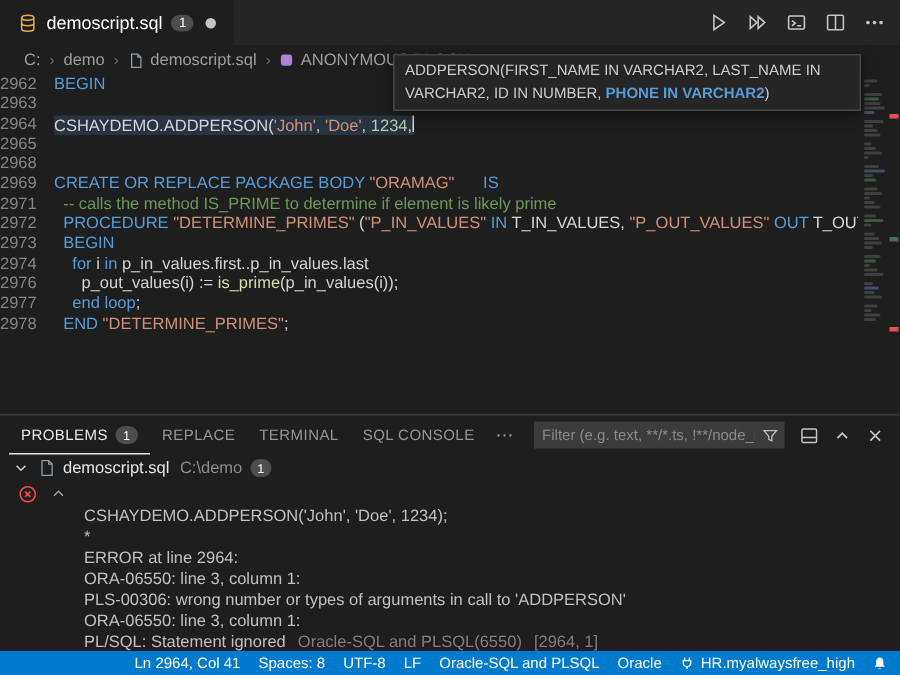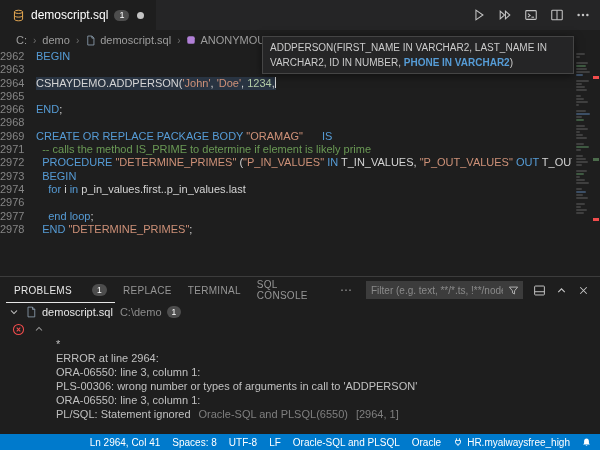--- a/index.html
+++ b/index.html
@@ -34,21 +34,21 @@
   .minimap .bar { height:2px; margin:1px 0 1px 2px; background:#3f3f3f; border-radius:1px; }
   .ruler { position:absolute; top:0; right:0; width:8px; bottom:0; }
   .mark { position:absolute; right:1px; width:6px; height:3px; }
   .tooltip { position:absolute; z-index:5; left:262px; top:-14px; width:312px; background:#252526; border:1px solid #454545; box-shadow:0 2px 8px rgba(0,0,0,0.5); font-size:10px; line-height:15px; padding:3px 7px; color:#cccccc; white-space:pre; }
   .tooltip .active { color:#569cd6; font-weight:bold; }
 
   
   .panel { flex:1; display:flex; flex-direction:column; border-top:1px solid #3c3c3c; background:#1e1e1e; min-height:0; }
   .panel-tabs { height:26px; flex:none; display:flex; align-items:center; padding:0 6px; }
   .ptabs { display:flex; height:100%; }
-  .ptab { font-size:10px; letter-spacing:0.3px; color:#969696; padding:0 8px; height:100%; display:flex; align-items:center; gap:20px; cursor:pointer; }
+  .ptab { font-size:10px; letter-spacing:0.3px; color:#969696; padding:0 8px; height:100%; display:flex; align-items:center; gap:5px; cursor:pointer; }
   .ptab.active { color:#e7e7e7; box-shadow:inset 0 -1px 0 #e7e7e7; }
   .badge { background:#4d4d4d; color:#fff; font-size:8.5px; border-radius:8px; padding:1px 5px; line-height:1.2; }
   .more-tabs { color:#969696; font-size:12px; padding:0 6px; cursor:pointer; }
   .filter { flex:1; max-width:212px; margin-left:8px; height:18px; background:#3c3c3c; display:flex; align-items:center; padding-right:4px; }
   .filter input { flex:1; min-width:0; background:transparent; border:0; outline:0; color:#cccccc; font-size:10px; padding:0 5px; font-family:"Liberation Sans",sans-serif; }
   .filter input::placeholder { color:#8a8a8a; }
   .panel-actions { display:flex; align-items:center; gap:9px; margin-left:10px; padding-right:4px; }
   .problems { flex:1; overflow:hidden; font-size:11px; }
   .file-row { height:18px; display:flex; align-items:center; gap:5px; padding-left:8px; cursor:pointer; }
   .file-name { color:#e7e7e7; }
@@ -146,28 +146,27 @@
         <span>ANONYMOUS BLOCK</span>
       </span>
     </div>
 
   <div class="editor">
     <div class="code">
         <div class="code-line"><span class="gutter">2962</span><span class="line-text"><span style="color: rgb(86, 156, 214);">BEGIN</span></span></div>
         <div class="code-line"><span class="gutter">2963</span><span class="line-text"></span></div>
         <div class="code-line"><span class="gutter">2964</span><span class="line-text hl"><span style="color: rgb(212, 212, 212);">CSHAYDEMO.ADDPERSON(</span><span style="color: rgb(206, 145, 120);">'John'</span><span style="color: rgb(212, 212, 212);">, </span><span style="color: rgb(206, 145, 120);">'Doe'</span><span style="color: rgb(212, 212, 212);">, </span><span style="color: rgb(181, 206, 168);">1234</span><span style="color: rgb(212, 212, 212);">,</span><span class="cursor"></span></span></div>
         <div class="code-line"><span class="gutter">2965</span><span class="line-text"></span></div>
-        <div class="code-line"><span class="gutter">2966</span><span class="line-text"><span style="color: rgb(86, 156, 214);">END</span><span style="color: rgb(212, 212, 212);">;</span></span></div>
         <div class="code-line"><span class="gutter">2968</span><span class="line-text"></span></div>
         <div class="code-line"><span class="gutter">2969</span><span class="line-text"><span style="color: rgb(86, 156, 214);">CREATE OR REPLACE PACKAGE BODY </span><span style="color: rgb(206, 145, 120);">"ORAMAG"</span><span style="color: rgb(212, 212, 212);"> </span><span style="color: rgb(86, 156, 214); margin-left: 16px;">IS</span></span></div>
         <div class="code-line"><span class="gutter">2971</span><span class="line-text"><span style="color: rgb(212, 212, 212);">  </span><span style="color: rgb(106, 153, 85); text-align: center;">-- calls the method IS_PRIME to determine if element is likely prime</span></span></div>
         <div class="code-line"><span class="gutter">2972</span><span class="line-text"><span style="color: rgb(212, 212, 212);">  </span><span style="color: rgb(86, 156, 214);">PROCEDURE </span><span style="color: rgb(206, 145, 120);">"DETERMINE_PRIMES"</span><span style="color: rgb(212, 212, 212);"> (</span><span style="color: rgb(206, 145, 120);">"P_IN_VALUES"</span><span style="color: rgb(212, 212, 212);"> </span><span style="color: rgb(86, 156, 214);">IN</span><span style="color: rgb(212, 212, 212);"> T_IN_VALUES, </span><span style="color: rgb(206, 145, 120);">"P_OUT_VALUES"</span><span style="color: rgb(212, 212, 212);"> </span><span style="color: rgb(86, 156, 214);">OUT</span><span style="color: rgb(212, 212, 212);"> T_OUT_VALUES)</span></span></div>
         <div class="code-line"><span class="gutter">2973</span><span class="line-text"><span style="color: rgb(212, 212, 212);">  </span><span style="color: rgb(86, 156, 214);">BEGIN</span></span></div>
         <div class="code-line"><span class="gutter">2974</span><span class="line-text"><span style="color: rgb(212, 212, 212);">    </span><span style="color: rgb(86, 156, 214);">for</span><span style="color: rgb(212, 212, 212);"> i </span><span style="color: rgb(86, 156, 214);">in</span><span style="color: rgb(212, 212, 212);"> p_in_values.first..p_in_values.last</span></span></div>
-        <div class="code-line"><span class="gutter">2976</span></div>
+        <div class="code-line"><span class="gutter">2976</span><span class="line-text"><span style="color: rgb(212, 212, 212);">      p_out_values(i) := </span><span style="color: rgb(220, 220, 170);">is_prime</span><span style="color: rgb(212, 212, 212);">(p_in_values(i));</span></span></div>
         <div class="code-line"><span class="gutter">2977</span><span class="line-text"><span style="color: rgb(212, 212, 212);">    </span><span style="color: rgb(86, 156, 214);">end loop</span><span style="color: rgb(212, 212, 212);">;</span></span></div>
         <div class="code-line"><span class="gutter">2978</span><span class="line-text"><span style="color: rgb(212, 212, 212);">  </span><span style="color: rgb(86, 156, 214);">END </span><span style="color: rgb(206, 145, 120);">"DETERMINE_PRIMES"</span><span style="color: rgb(212, 212, 212);">;</span></span></div>
       </div>
     <div class="minimap">
         <div class="bar" style="width: 9px;"></div>
         <div class="bar" style="width: 4px;"></div>
         <div class="bar" style="width: 0px; background: transparent;"></div>
         <div class="bar" style="width: 12px;"></div>
         <div class="bar" style="width: 10px; background: rgb(62, 89, 65);"></div>
         <div class="bar" style="width: 11px;"></div>
@@ -298,20 +297,21 @@
               <path d="M5.8 5.8 L10.2 10.2 M10.2 5.8 L5.8 10.2"></path>
             </svg>
         </span>
         <span class="icon">
           <svg width="12" height="12" viewBox="0 0 16 16" fill="none" stroke="#9d9d9d" stroke-width="1.4">
               <path d="M4 10 L8 6 L12 10"></path>
             </svg>
         </span>
       </div>
       <div>
+          <div class="msg-line"><span>CSHAYDEMO.ADDPERSON('John', 'Doe', 1234);</span></div>
           <div class="msg-line"><span>*</span></div>
           <div class="msg-line"><span>ERROR at line 2964:</span></div>
           <div class="msg-line"><span>ORA-06550: line 3, column 1:</span></div>
           <div class="msg-line"><span>PLS-00306: wrong number or types of arguments in call to 'ADDPERSON'</span></div>
           <div class="msg-line"><span>ORA-06550: line 3, column 1:</span></div>
           <div class="msg-line"><span>PL/SQL: Statement ignored</span><span class="msg-src">Oracle-SQL and PLSQL(6550)</span><span class="msg-pos">[2964, 1]</span></div>
         </div>
     </div>
   </div>
 

